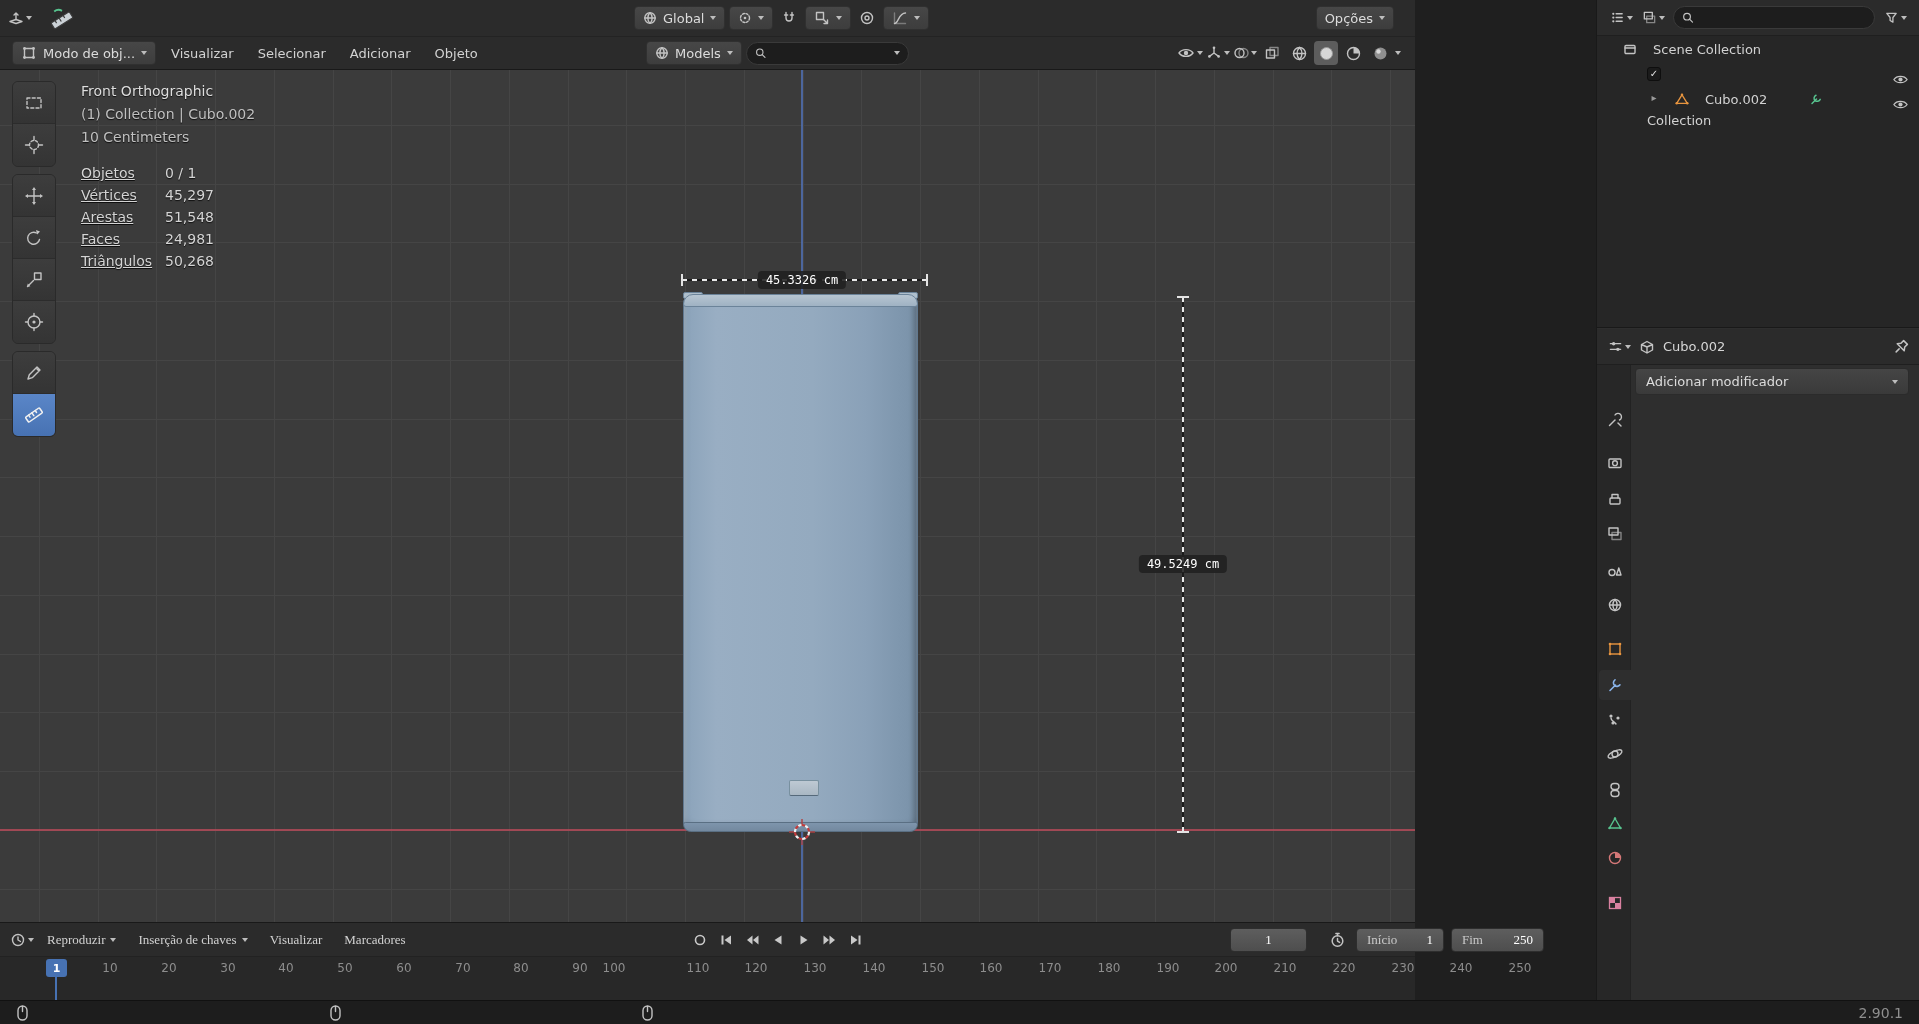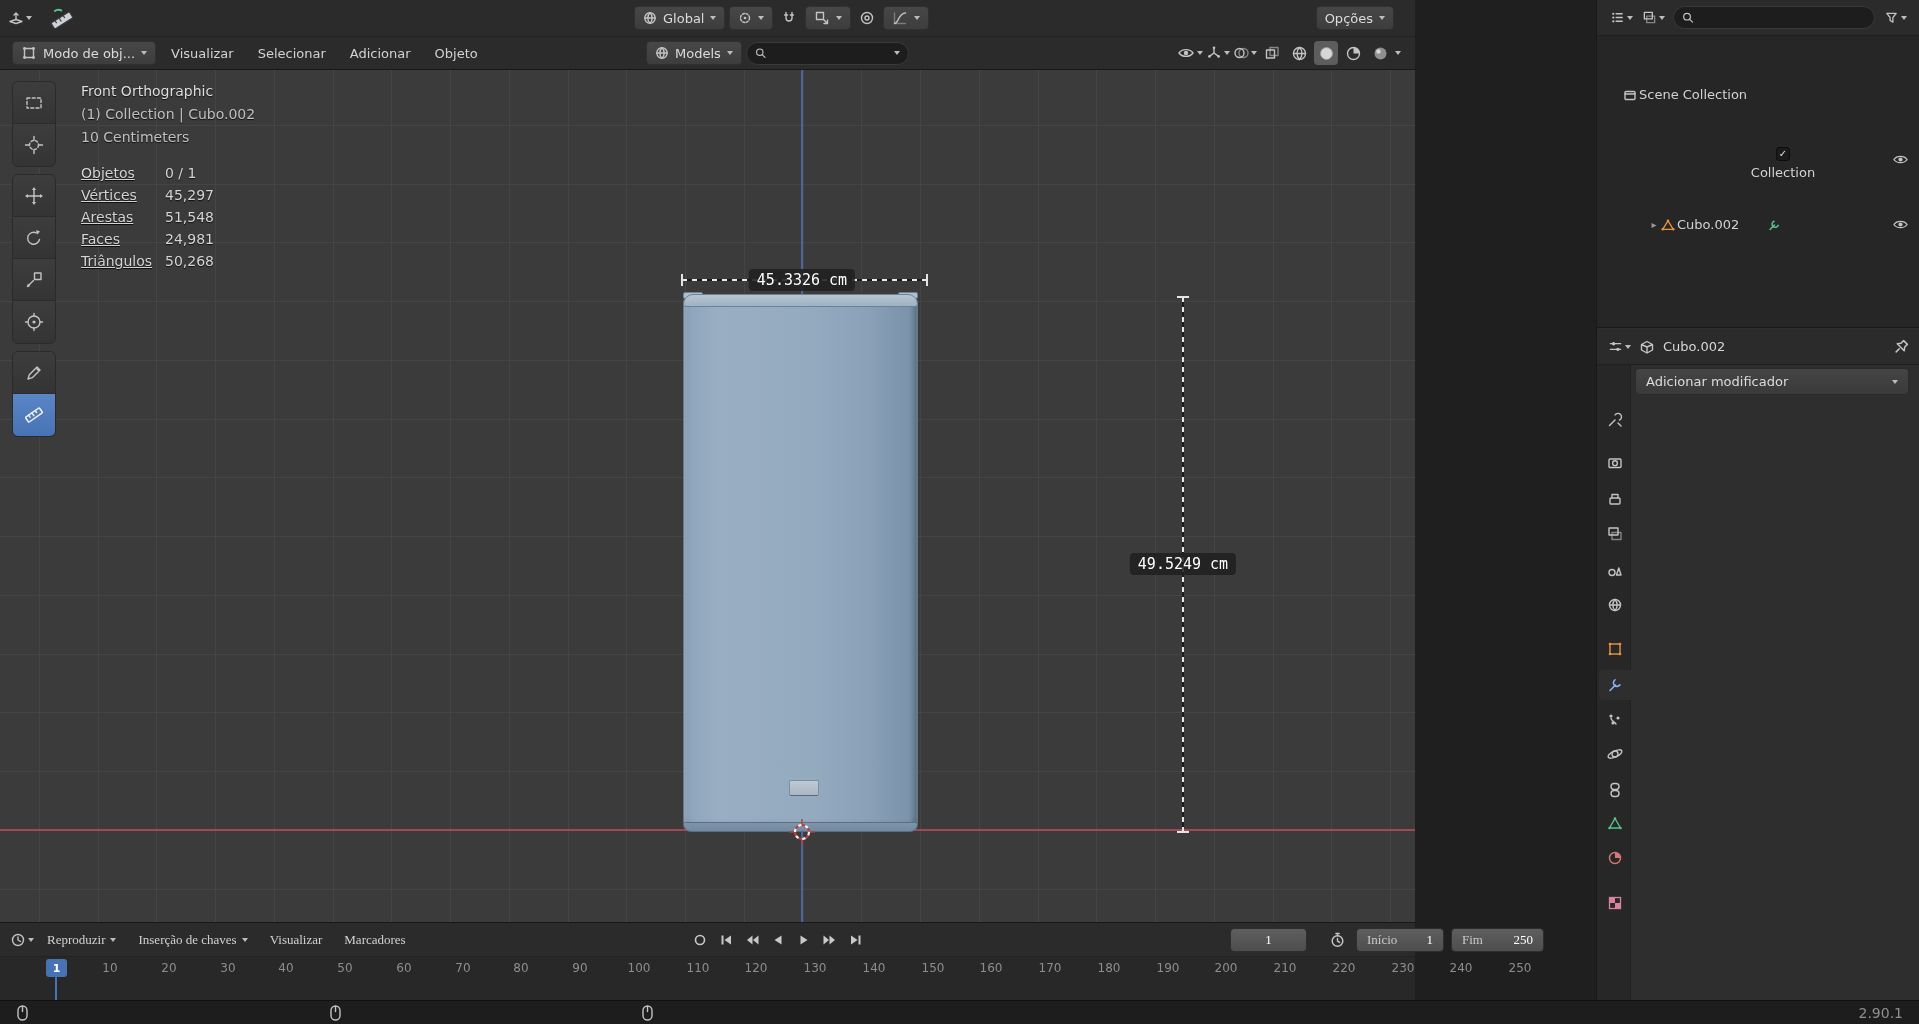--- a/index.html
+++ b/index.html
@@ -78,21 +78,21 @@
   .obj-notch { position:absolute; left:105px; top:485px; width:30px; height:16px;
                background:linear-gradient(#bec9d3,#a9b7c3); border:1px solid #78909f;
                border-bottom-color:#55697a; border-radius:2px; }
 
   .measure-line-h { position:absolute; left:682px; top:209px; width:245px; height:2px;
                     background:repeating-linear-gradient(90deg,#e9e9e9 0 5px,#1b1b1b 5px 10px); }
   .measure-line-v { position:absolute; left:1182px; top:227px; width:2px; height:535px;
                     background:repeating-linear-gradient(180deg,#e9e9e9 0 5px,#1b1b1b 5px 10px); }
   .mtick { position:absolute; background:#e4e4e4; }
   .measure-label { position:absolute; transform:translate(-50%,-50%); background:rgba(32,32,32,0.88);
-                   color:#fff; font-family:"DejaVu Sans Mono", monospace; font-size:15px;
+                   color:#fff; font-family:"DejaVu Sans Mono", monospace; font-size:12px;
                    padding:2px 8px; border-radius:4px; white-space:nowrap; }
 
   .vp-info { position:absolute; left:81px; top:10px; line-height:23px; font-size:14px;
              color:#dedede; text-shadow:0 1px 1px rgba(0,0,0,.75); }
   .vp-info .dim { color:#c0c0c0; }
   .vp-stats { position:absolute; left:81px; top:92px; line-height:22px; font-size:14px;
               color:#d4d4d4; text-shadow:0 1px 1px rgba(0,0,0,.75); }
   .srow .slabel { display:inline-block; width:84px;text-decoration:underline; }
 
   .vtoolbar { position:absolute; left:12px; top:11px; width:44px; }
@@ -126,21 +126,21 @@
   .tl-end { position:absolute; left:1451px; top:5px; width:93px; justify-content:space-between; padding:0 10px; }
   .numfield .flabel { color:#c9c9c9; }
 
   
   .right { position:absolute; right:0; top:0; width:323px; height:1000px; background:#2e2e2e; border-left:1px solid #191919; }
   .outliner { position:absolute; top:0; left:0; right:0; height:328px; background:#262626; border-bottom:1px solid #191919; }
   .outliner-header { height:36px; background:#2b2b2b; border-bottom:1px solid #1f1f1f;
                      display:flex; align-items:center; gap:8px; padding:0 12px; }
   .ol-search { flex:1; }
   .ol-tree { padding-top:6px; font-size:13px; }
-  .ol-row { position:relative; height:25px; display:flex; align-items:center; gap:2px; color:#d2d2d2;margin-top:40px; }
+  .ol-row { position:relative; height:25px; display:flex; gap:16px; color:#d2d2d2; }
   .ol-eye { position:absolute; right:10px; top:4px; }
   .disc { color:#9a9a9a; font-size:10px; width:10px; text-align:center; }
   .checkbox { width:14px; height:14px; background:#1b1b1b; border:1px solid #0e0e0e; border-radius:3px;
               color:#e0e0e0; font-size:10px; line-height:12px; text-align:center; }
   .checkbox::after { content:"✓"; }
 
   .props { position:absolute; top:329px; left:0; right:0; bottom:0; background:#2e2e2e; }
   .props-header { height:36px; background:#2b2b2b; border-bottom:1px solid #1f1f1f;
                   display:flex; align-items:center; gap:8px; padding:0 10px; }
   .props-tabs { position:absolute; left:0; top:36px; bottom:0; width:34px; background:#272727; border-right:1px solid #222; }
@@ -578,21 +578,21 @@
       <div class="tl-ruler">
         <span class="tick" style="left:110px">10</span>
         <span class="tick" style="left:169px">20</span>
         <span class="tick" style="left:228px">30</span>
         <span class="tick" style="left:286px">40</span>
         <span class="tick" style="left:345px">50</span>
         <span class="tick" style="left:404px">60</span>
         <span class="tick" style="left:463px">70</span>
         <span class="tick" style="left:521px">80</span>
         <span class="tick" style="left:580px">90</span>
-        <span class="tick" style="left:639px">100</span>
+        <span class="tick" style="left:614px">100</span>
         <span class="tick" style="left:698px">110</span>
         <span class="tick" style="left:756px">120</span>
         <span class="tick" style="left:815px">130</span>
         <span class="tick" style="left:874px">140</span>
         <span class="tick" style="left:933px">150</span>
         <span class="tick" style="left:991px">160</span>
         <span class="tick" style="left:1050px">170</span>
         <span class="tick" style="left:1109px">180</span>
         <span class="tick" style="left:1168px">190</span>
         <span class="tick" style="left:1226px">200</span>

